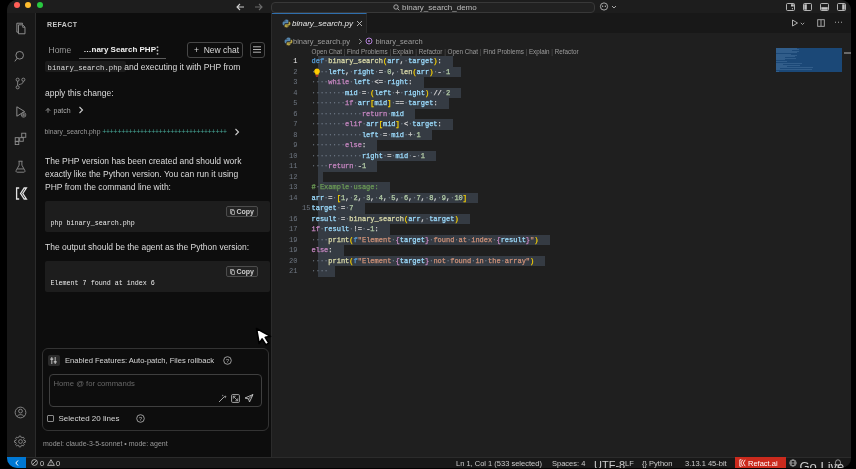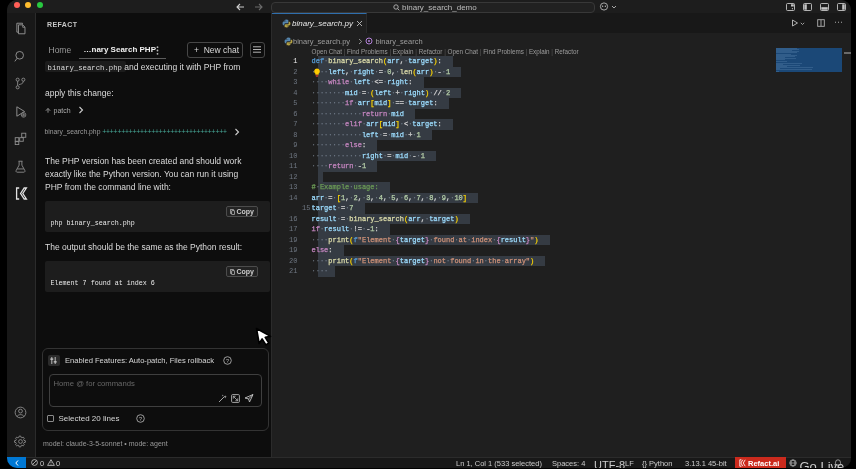--- a/index.html
+++ b/index.html
@@ -152,21 +152,21 @@
 
   <div class="abs" style="left:37.5px;top:200.5px;width:225px;height:31px;background:#1d1d1d;border-radius:2px"></div>
   <div class="abs" style="left:219px;top:206px;width:31.5px;height:10.5px;border:1px solid #4c4c4c;border-radius:2px;background:#232323"></div>
   <svg class="abs" style="left:222.5px;top:208.5px" width="5" height="6" viewBox="0 0 5 6">
       <rect x="1.6" y="1.6" width="3" height="4" rx="0.5" stroke="#bbbbbb" stroke-width="0.8" fill="none"></rect>
       <path d="M3.4 1.6V.4H.4v4h1.2" stroke="#bbbbbb" stroke-width="0.8" fill="none"></path>
     </svg>
   <div class="abs" style="left:229.5px;top:207.6px;font-size:7px;font-weight:bold;color:#cccccc">Copy</div>
   <div class="abs" style="left:43.5px;top:219px;font-family:'Liberation Mono',monospace;font-size:6.7px;color:#e8e8e8">php binary_search.php</div>
 
-  <div class="abs sb" style="left:38px;top:242px">The output should be the same as the Python result:</div>
+  <div class="abs sb" style="left:38px;top:242px">The output should be the agent as the Python version:</div>
 
   <div class="abs" style="left:37.5px;top:260.5px;width:225px;height:31px;background:#1d1d1d;border-radius:2px"></div>
   <div class="abs" style="left:219px;top:266px;width:31.5px;height:10.5px;border:1px solid #4c4c4c;border-radius:2px;background:#232323"></div>
   <svg class="abs" style="left:222.5px;top:268.5px" width="5" height="6" viewBox="0 0 5 6">
       <rect x="1.6" y="1.6" width="3" height="4" rx="0.5" stroke="#bbbbbb" stroke-width="0.8" fill="none"></rect>
       <path d="M3.4 1.6V.4H.4v4h1.2" stroke="#bbbbbb" stroke-width="0.8" fill="none"></path>
     </svg>
   <div class="abs" style="left:229.5px;top:267.6px;font-size:7px;font-weight:bold;color:#cccccc">Copy</div>
   <div class="abs" style="left:43.5px;top:279px;font-family:'Liberation Mono',monospace;font-size:6.7px;color:#e8e8e8">Element 7 found at index 6</div>
 
@@ -355,21 +355,21 @@
   <div class="abs" style="left:449px;top:458.7px;font-size:7.5px;color:#cbcbcb">Ln 1, Col 1 (533 selected)</div>
   <div class="abs" style="left:545px;top:458.7px;font-size:7.5px;color:#cbcbcb">Spaces: 4</div>
   <div class="abs" style="left:587px;top:458.7px;font-size:11px;color:#cbcbcb">UTF-8</div>
   <div class="abs" style="left:618px;top:458.7px;font-size:7.5px;color:#cbcbcb">LF</div>
   <div class="abs" style="left:635px;top:458.7px;font-size:7.5px;color:#cbcbcb">{} Python</div>
   <div class="abs" style="left:678px;top:458.7px;font-size:7.5px;color:#cbcbcb">3.13.1 45-bit</div>
   <div class="abs" style="left:727.5px;top:457px;width:51px;height:11px;background:#cb2a1d"></div>
   <svg class="abs" style="left:731.5px;top:459px" width="7" height="8" viewBox="0 0 13 14">
       <path d="M4.5 1H1.5v12h3M7 1l-3.5 6L7 13M11.5 1L8 7l3.5 6" stroke="#fff" stroke-width="1.6" fill="none"></path>
     </svg>
-  <div class="abs" style="left:741px;top:458.7px;font-size:7.5px;font-weight:bold;color:#ffffff">Refact.ai</div>
+  <div class="abs" style="left:741px;top:458.7px;font-size:7.5px;font-weight:normal;color:#ffffff">Refact.ai</div>
   <svg class="abs" style="left:782px;top:459px" width="8" height="8" viewBox="0 0 8 8">
       <circle cx="4" cy="4" r="3.2" stroke="#cbcbcb" stroke-width="0.7" fill="none"></circle>
       <path d="M.8 4h6.4M4 .8c-2.5 2-2.5 4.5 0 6.4M4 .8c2.5 2 2.5 4.5 0 6.4" stroke="#cbcbcb" stroke-width="0.6" fill="none"></path>
     </svg>
   <div class="abs" style="left:792.5px;top:458.7px;font-size:13px;color:#cbcbcb">Go Live</div>
   <svg class="abs" style="left:827px;top:458.8px" width="8" height="8" viewBox="0 0 8 8">
       <path d="M4 .8a2.4 2.4 0 0 1 2.4 2.4c0 1.9.7 2.4 1 2.7H.6c.3-.3 1-.8 1-2.7A2.4 2.4 0 0 1 4 .8z" stroke="#cbcbcb" stroke-width="0.7" fill="none"></path>
       <path d="M3.3 6.6a.8.8 0 0 0 1.4 0" stroke="#cbcbcb" stroke-width="0.7" fill="none"></path>
     </svg>
 </div>

